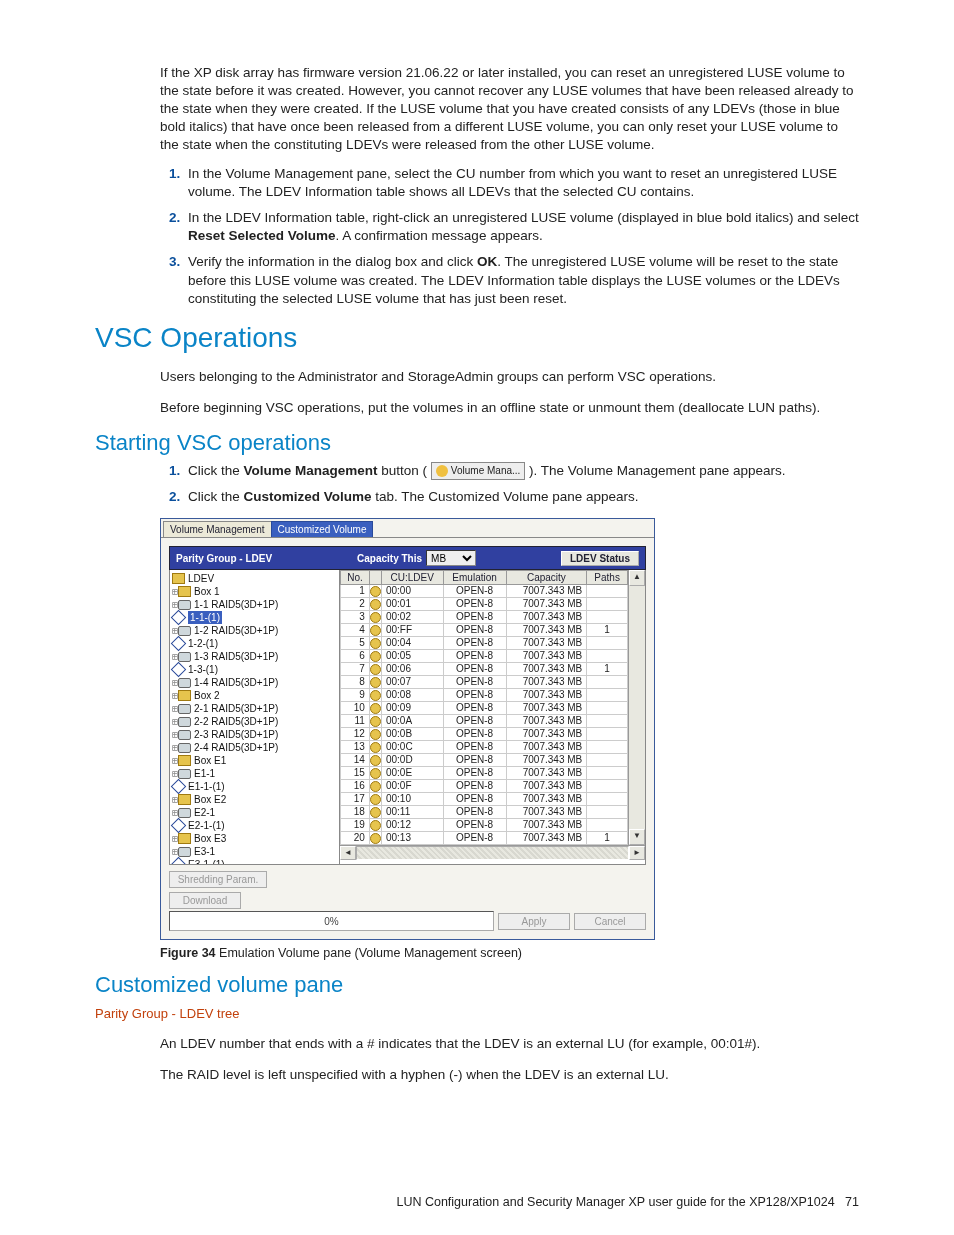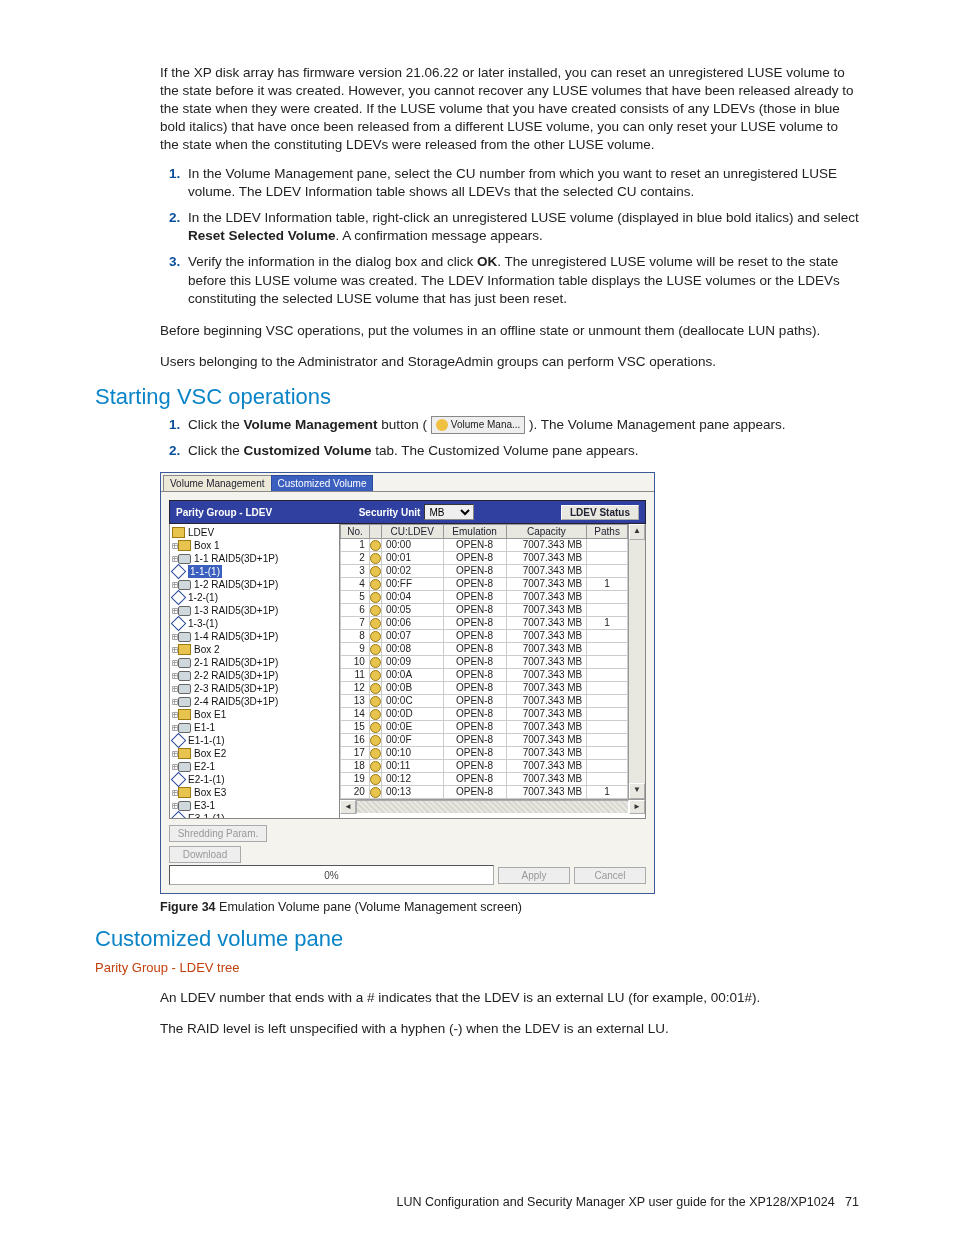--- a/index.html
+++ b/index.html
@@ -171,22 +171,23 @@
   <ol class="steps">
     <li>In the Volume Management pane, select the CU number from which you want to reset an unregistered LUSE volume. The LDEV Information table shows all LDEVs that the selected CU contains.</li>
     <li>
       <span>In the LDEV Information table, right-click an unregistered LUSE volume (displayed in blue bold italics) and select </span><span class="bold">Reset Selected Volume</span><span>. A confirmation message appears.</span>
     </li>
     <li>
       <span>Verify the information in the dialog box and click </span><span class="bold">OK</span><span>. The unregistered LUSE volume will be reset to the state before this LUSE volume was created. The LDEV Information table displays the LUSE volumes or the LDEVs constituting the selected LUSE volume that has just been reset.</span>
     </li>
   </ol>
 
+  <h1 class="main">VSC Operations</h1>
+  <p class="body-text">Users belonging to the Administrator and StorageAdmin groups can perform VSC operations.</p>
   <p class="body-text">Before beginning VSC operations, put the volumes in an offline state or unmount them (deallocate LUN paths).</p>
-  <p class="body-text">Users belonging to the Administrator and StorageAdmin groups can perform VSC operations.</p>
 
   <h2 class="sub">Starting VSC operations</h2>
 
   <ol class="steps">
     <li>
       <span>Click the </span><span class="bold">Volume Management</span><span> button ( </span><span class="inline-btn">
           <span class="ico"></span>
           <span>Volume Mana...</span>
         </span><span> ). The Volume Management pane appears.</span>
     </li>
@@ -198,21 +199,21 @@
   <div class="figure-wrap">
     <div class="panel">
       <div class="tabs-row">
         <div class="tab">Volume Management</div>
         <div class="tab active">Customized Volume</div>
       </div>
       <div class="panel-body">
         <div class="top-bar">
           <span>Parity Group - LDEV</span>
           <span class="mid">
-            <span>Security Unit</span>
+            <span>Capacity This</span>
             <select>
               <option>MB</option>
             </select>
           </span>
           <span class="ldev-btn">LDEV Status</span>
         </div>
         <div class="grid">
           <div class="tree-pane" id="tree-pane">
               <div class="tree-row">
                 <span class="sp"></span>

